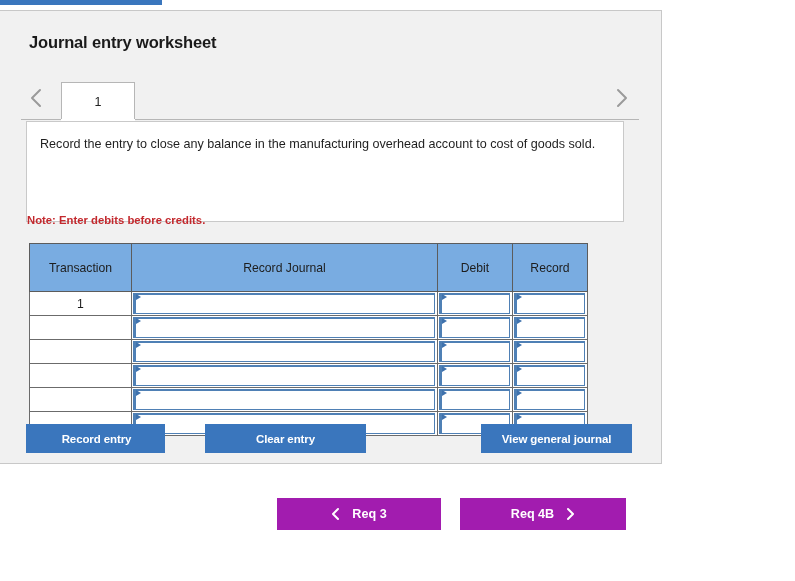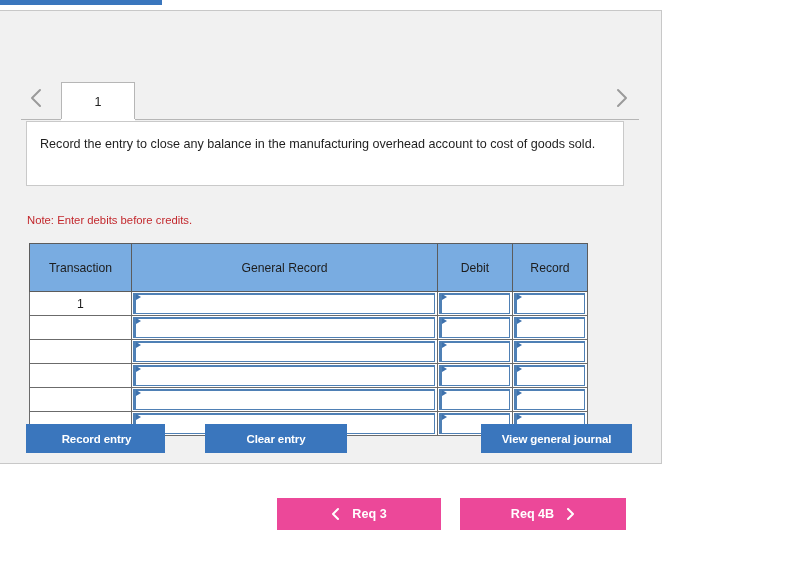--- a/index.html
+++ b/index.html
@@ -111,21 +111,21 @@
     height: 2px;
     background: #ffffff;
   }
 
   
   .instruction {
     position: absolute;
     left: 27px;
     top: 110px;
     width: 598px;
-    height: 65px;
+    height: 101px;
     background: #ffffff;
     border: 1px solid #c9c9c9;
     box-sizing: border-box;
   }
   .instruction p {
     margin: 0;
     position: absolute;
     left: 13px;
     top: 13px;
     width: 560px;
@@ -133,21 +133,21 @@
     line-height: 19px;
     color: #1f1f1f;
   }
 
   
   .note {
     position: absolute;
     left: 28px;
     top: 203px;
     font-size: 11.3px;
-    font-weight: normal;
+    font-weight: bold;
     color: #c3282d;
     white-space: nowrap;
   }
 
   
   .jtable {
     position: absolute;
     left: 30px;
     top: 232px;
     width: 558px;
@@ -214,27 +214,27 @@
     font-weight: bold;
     border: none;
     display: flex;
     align-items: center;
     justify-content: center;
     cursor: pointer;
     box-sizing: border-box;
     letter-spacing: -0.1px;
   }
   .btn-record { left: 27px;  top: 413px; width: 139px; height: 29px; padding-left: 8px; }
-  .btn-clear  { left: 206px; top: 413px; width: 142px; height: 29px; }
+  .btn-clear  { left: 206px; top: 413px; width: 161px; height: 29px; }
   .btn-view   { left: 482px; top: 413px; width: 151px; height: 29px; }
 
   
   .nav-btn {
     position: absolute;
-    background: #ec4899;
+    background: #a21caf;
     color: #ffffff;
     font-size: 12.6px;
     font-weight: bold;
     border: none;
     display: flex;
     align-items: center;
     justify-content: center;
     gap: 11px;
     cursor: pointer;
     box-sizing: border-box;
@@ -245,20 +245,21 @@
 </style>
 </head>
 <body>
 
 <div id="root">
 
   <div class="top-bar"></div>
 
   <div class="panel">
 
+    <div class="panel-title">Journal entry worksheet</div>
 
     <div class="tabstrip">
       <div class="tab-underline"></div>
 
       <div class="nav-chev prev">
         <span>
           <svg width="14" height="22" viewBox="0 0 14 22" aria-hidden="true">
             <polyline points="11,3 3,11 11,19" fill="none" stroke="#9a9a9a" stroke-width="2" stroke-linecap="round" stroke-linejoin="round"></polyline>
           </svg>
         </span>
@@ -288,21 +289,21 @@
     <table class="jtable">
       <colgroup>
         <col class="col-txn">
           <col class="col-gj">
           <col class="col-deb">
           <col class="col-cred">
       </colgroup>
       <thead>
         <tr>
           <th>Transaction</th>
-          <th>General Record</th>
+          <th>Record Journal</th>
           <th>Debit</th>
           <th>Record</th>
         </tr>
       </thead>
       <tbody>
         <tr>
           <td class="txn-cell">1</td>
           <td>
             <span class="field">
               <span class="caret"></span>

